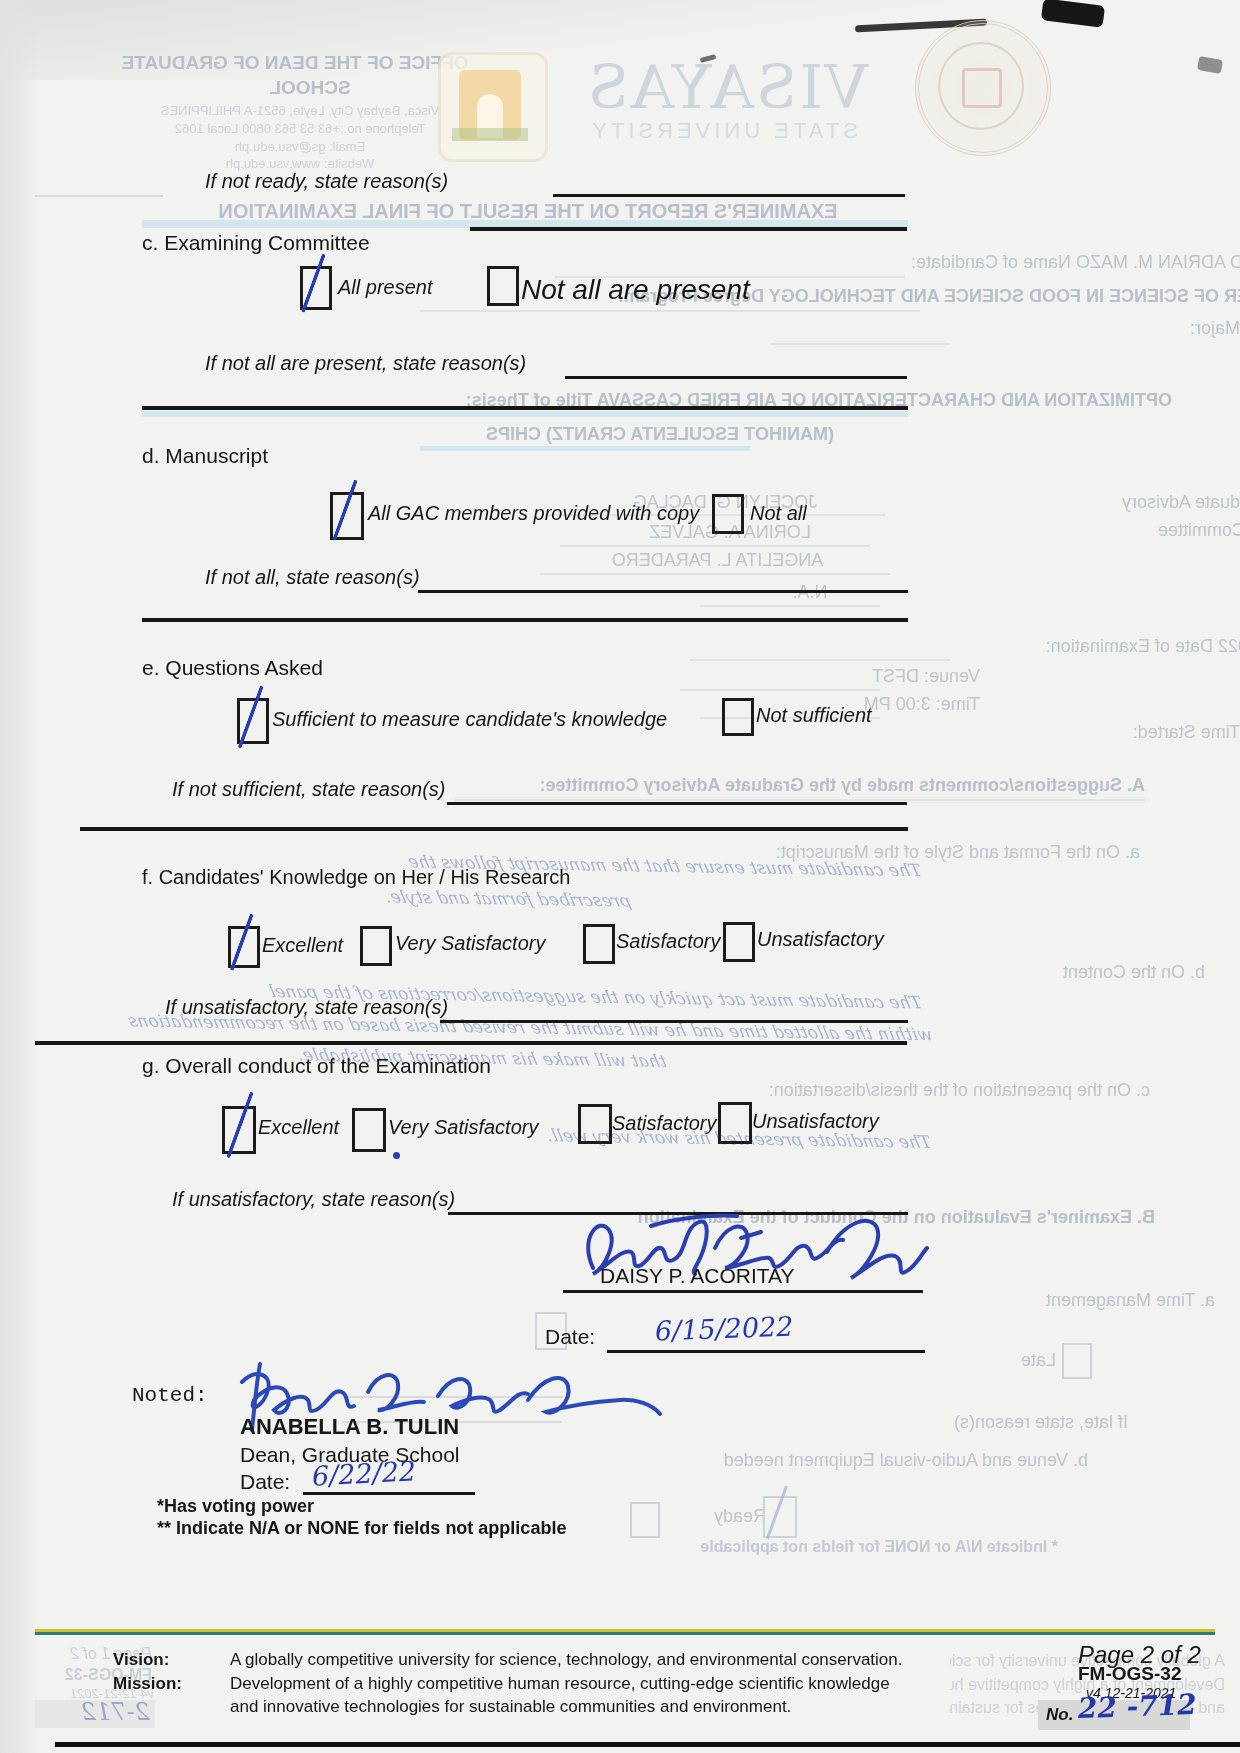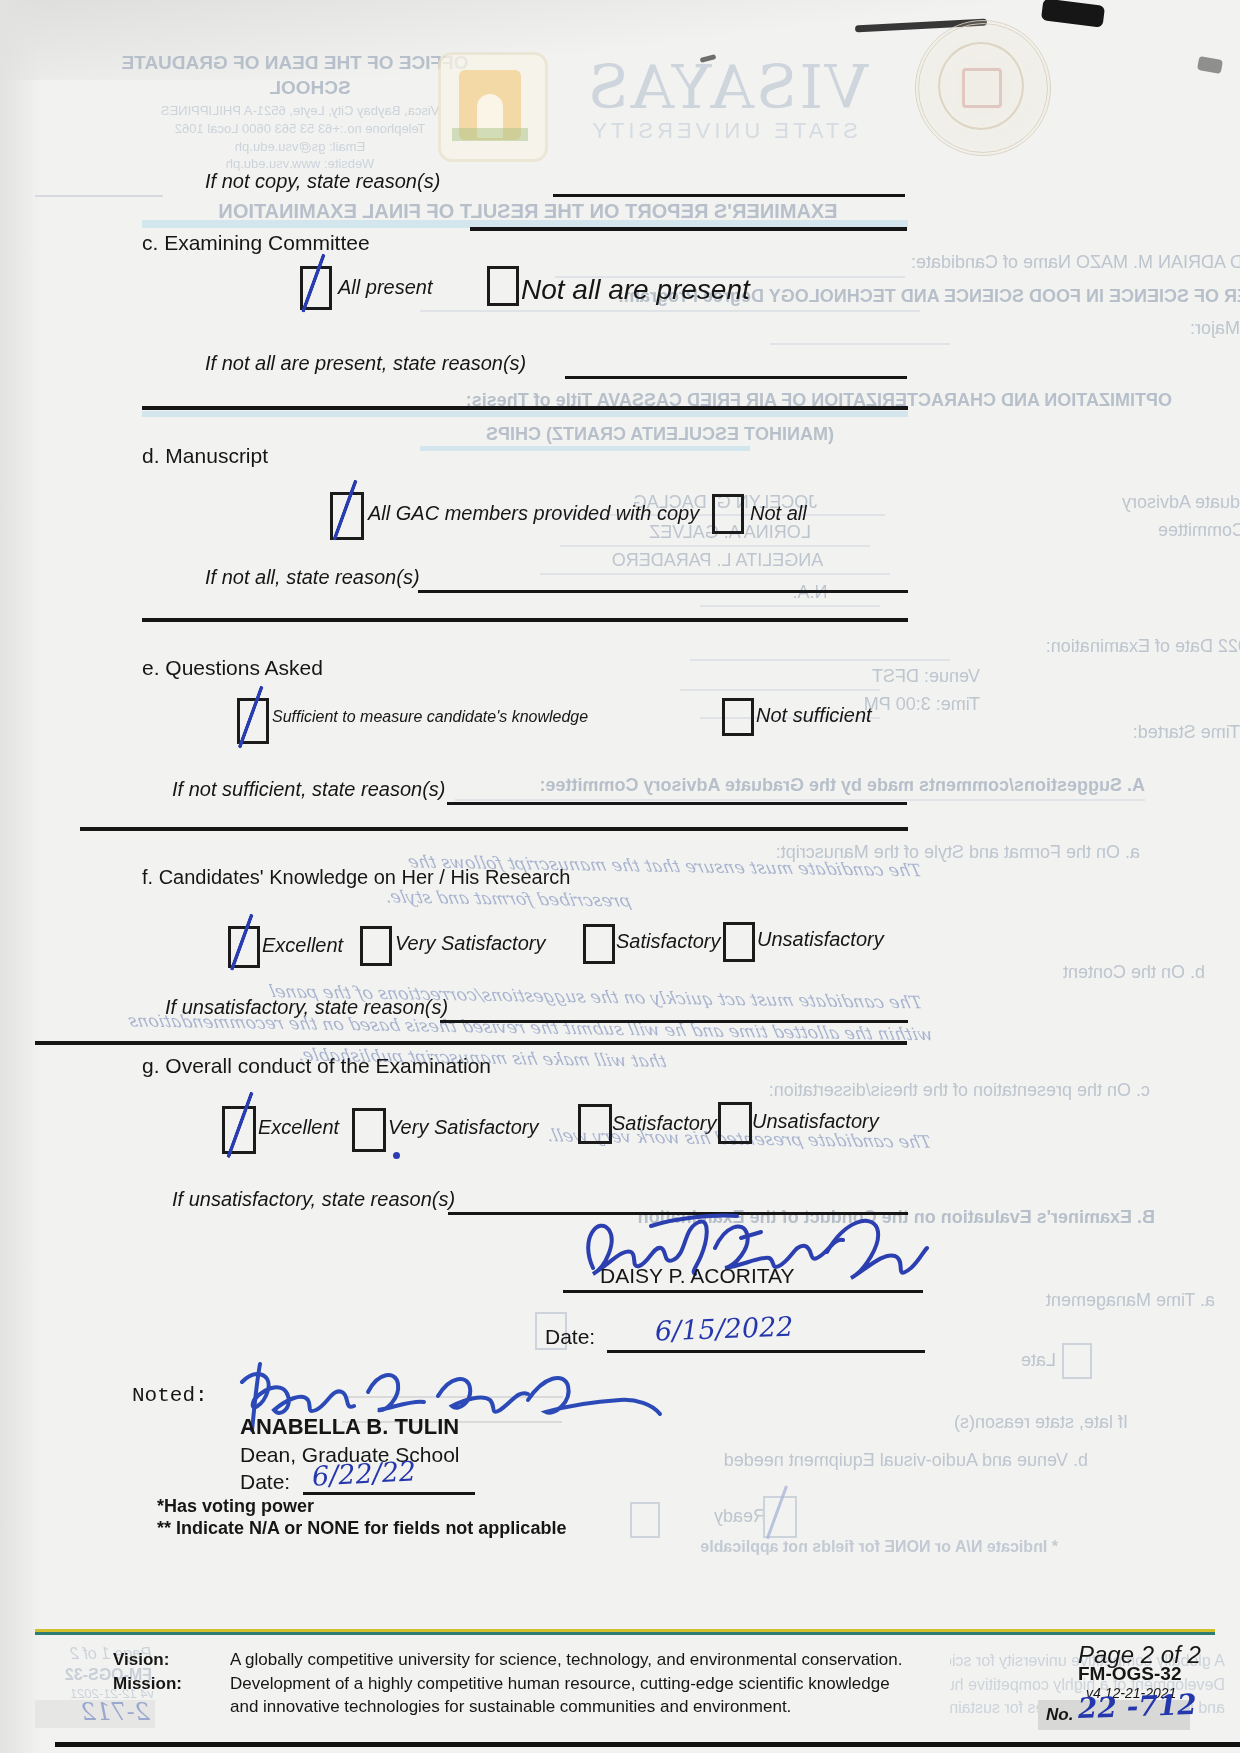--- a/index.html
+++ b/index.html
@@ -124,21 +124,21 @@
 
   <div class="bl clip" style="left:950px;top:1652px;width:275px;font-size:16px;color:#ccd3db;">A globally competitive university for science, technology, and environmental conservation.</div>
   <div class="bl clip" style="left:950px;top:1676px;width:275px;font-size:16px;color:#ccd3db;">Development of a highly competitive human resource, cutting-edge scientific knowledge</div>
   <div class="bl clip" style="left:950px;top:1699px;width:275px;font-size:16px;color:#ccd3db;">and innovative technologies for sustainable communities and environment.</div>
   <div class="bl" style="left:42px;top:1645px;width:110px;font-size:16px;font-style:italic;color:#ccd3db;">Page 1 of 2</div>
   <div class="bl blb" style="left:40px;top:1666px;width:112px;font-size:16px;color:#c8cfd8;">FM-OGS-32</div>
   <div class="bl" style="left:38px;top:1686px;width:116px;font-size:13px;font-style:italic;color:#ccd3db;">v4 12-21-2021</div>
   <div style="position:absolute;left:35px;top:1700px;width:120px;height:28px;background:#e6e6e4;"></div>
   <div class="bl" style="left:40px;top:1698px;width:110px;font-size:24px;color:#9aa7cf;font-family:'DejaVu Serif',serif;font-style:italic;">2-712</div>
 
-  <div class="t it" style="left:205px;top:170px;font-size:20px;">If not copy, state reason(s)</div>
+  <div class="t it" style="left:205px;top:170px;font-size:20px;">If not ready, state reason(s)</div>
   <div class="line" style="left:553px;top:194px;width:352px;height:2.5px;"></div>
   <div class="line" style="left:470px;top:227px;width:437px;height:4px;"></div>
 
   <div class="t" style="left:142px;top:231px;font-size:21px;">c. Examining Committee</div>
   <div class="box" style="left:300px;top:266px;width:26px;height:38px;"></div>
   <div class="slash" style="left:322px;top:254px;height:62px;"></div>
   <div class="t it" style="left:338px;top:276px;font-size:20px;">All present</div>
   <div class="box" style="left:487px;top:266px;width:26px;height:34px;"></div>
   <div class="t it" style="left:521px;top:274px;font-size:28px;">Not all are present</div>
   <div class="t it" style="left:205px;top:352px;font-size:20px;">If not all are present, state reason(s)</div>
@@ -151,21 +151,21 @@
   <div class="t it" style="left:368px;top:502px;font-size:20px;">All GAC members provided with copy</div>
   <div class="box" style="left:712px;top:494px;width:26px;height:34px;"></div>
   <div class="t it" style="left:750px;top:502px;font-size:20px;">Not all</div>
   <div class="t it" style="left:205px;top:566px;font-size:20px;">If not all, state reason(s)</div>
   <div class="line" style="left:418px;top:590px;width:490px;height:3px;"></div>
   <div class="line" style="left:142px;top:618px;width:766px;height:4px;"></div>
 
   <div class="t" style="left:142px;top:656px;font-size:21px;">e. Questions Asked</div>
   <div class="box" style="left:237px;top:698px;width:26px;height:40px;"></div>
   <div class="slash" style="left:260px;top:686px;height:66px;"></div>
-  <div class="t it" style="left:272px;top:708px;font-size:16px;">Sufficient to measure candidate's knowledge</div>
+  <div class="t it" style="left:272px;top:708px;font-size:20px;">Sufficient to measure candidate's knowledge</div>
   <div class="box" style="left:722px;top:698px;width:26px;height:32px;"></div>
   <div class="t it" style="left:756px;top:704px;font-size:20px;">Not sufficient</div>
   <div class="t it" style="left:172px;top:778px;font-size:20px;">If not sufficient, state reason(s)</div>
   <div class="line" style="left:447px;top:802px;width:460px;height:2.5px;"></div>
   <div class="line" style="left:80px;top:827px;width:828px;height:4px;"></div>
 
   <div class="t" style="left:142px;top:866px;font-size:20px;">f. Candidates' Knowledge on Her / His Research</div>
   <div class="box" style="left:228px;top:926px;width:26px;height:36px;"></div>
   <div class="slash" style="left:250px;top:914px;height:60px;"></div>
   <div class="t it" style="left:262px;top:934px;font-size:20px;">Excellent</div>

